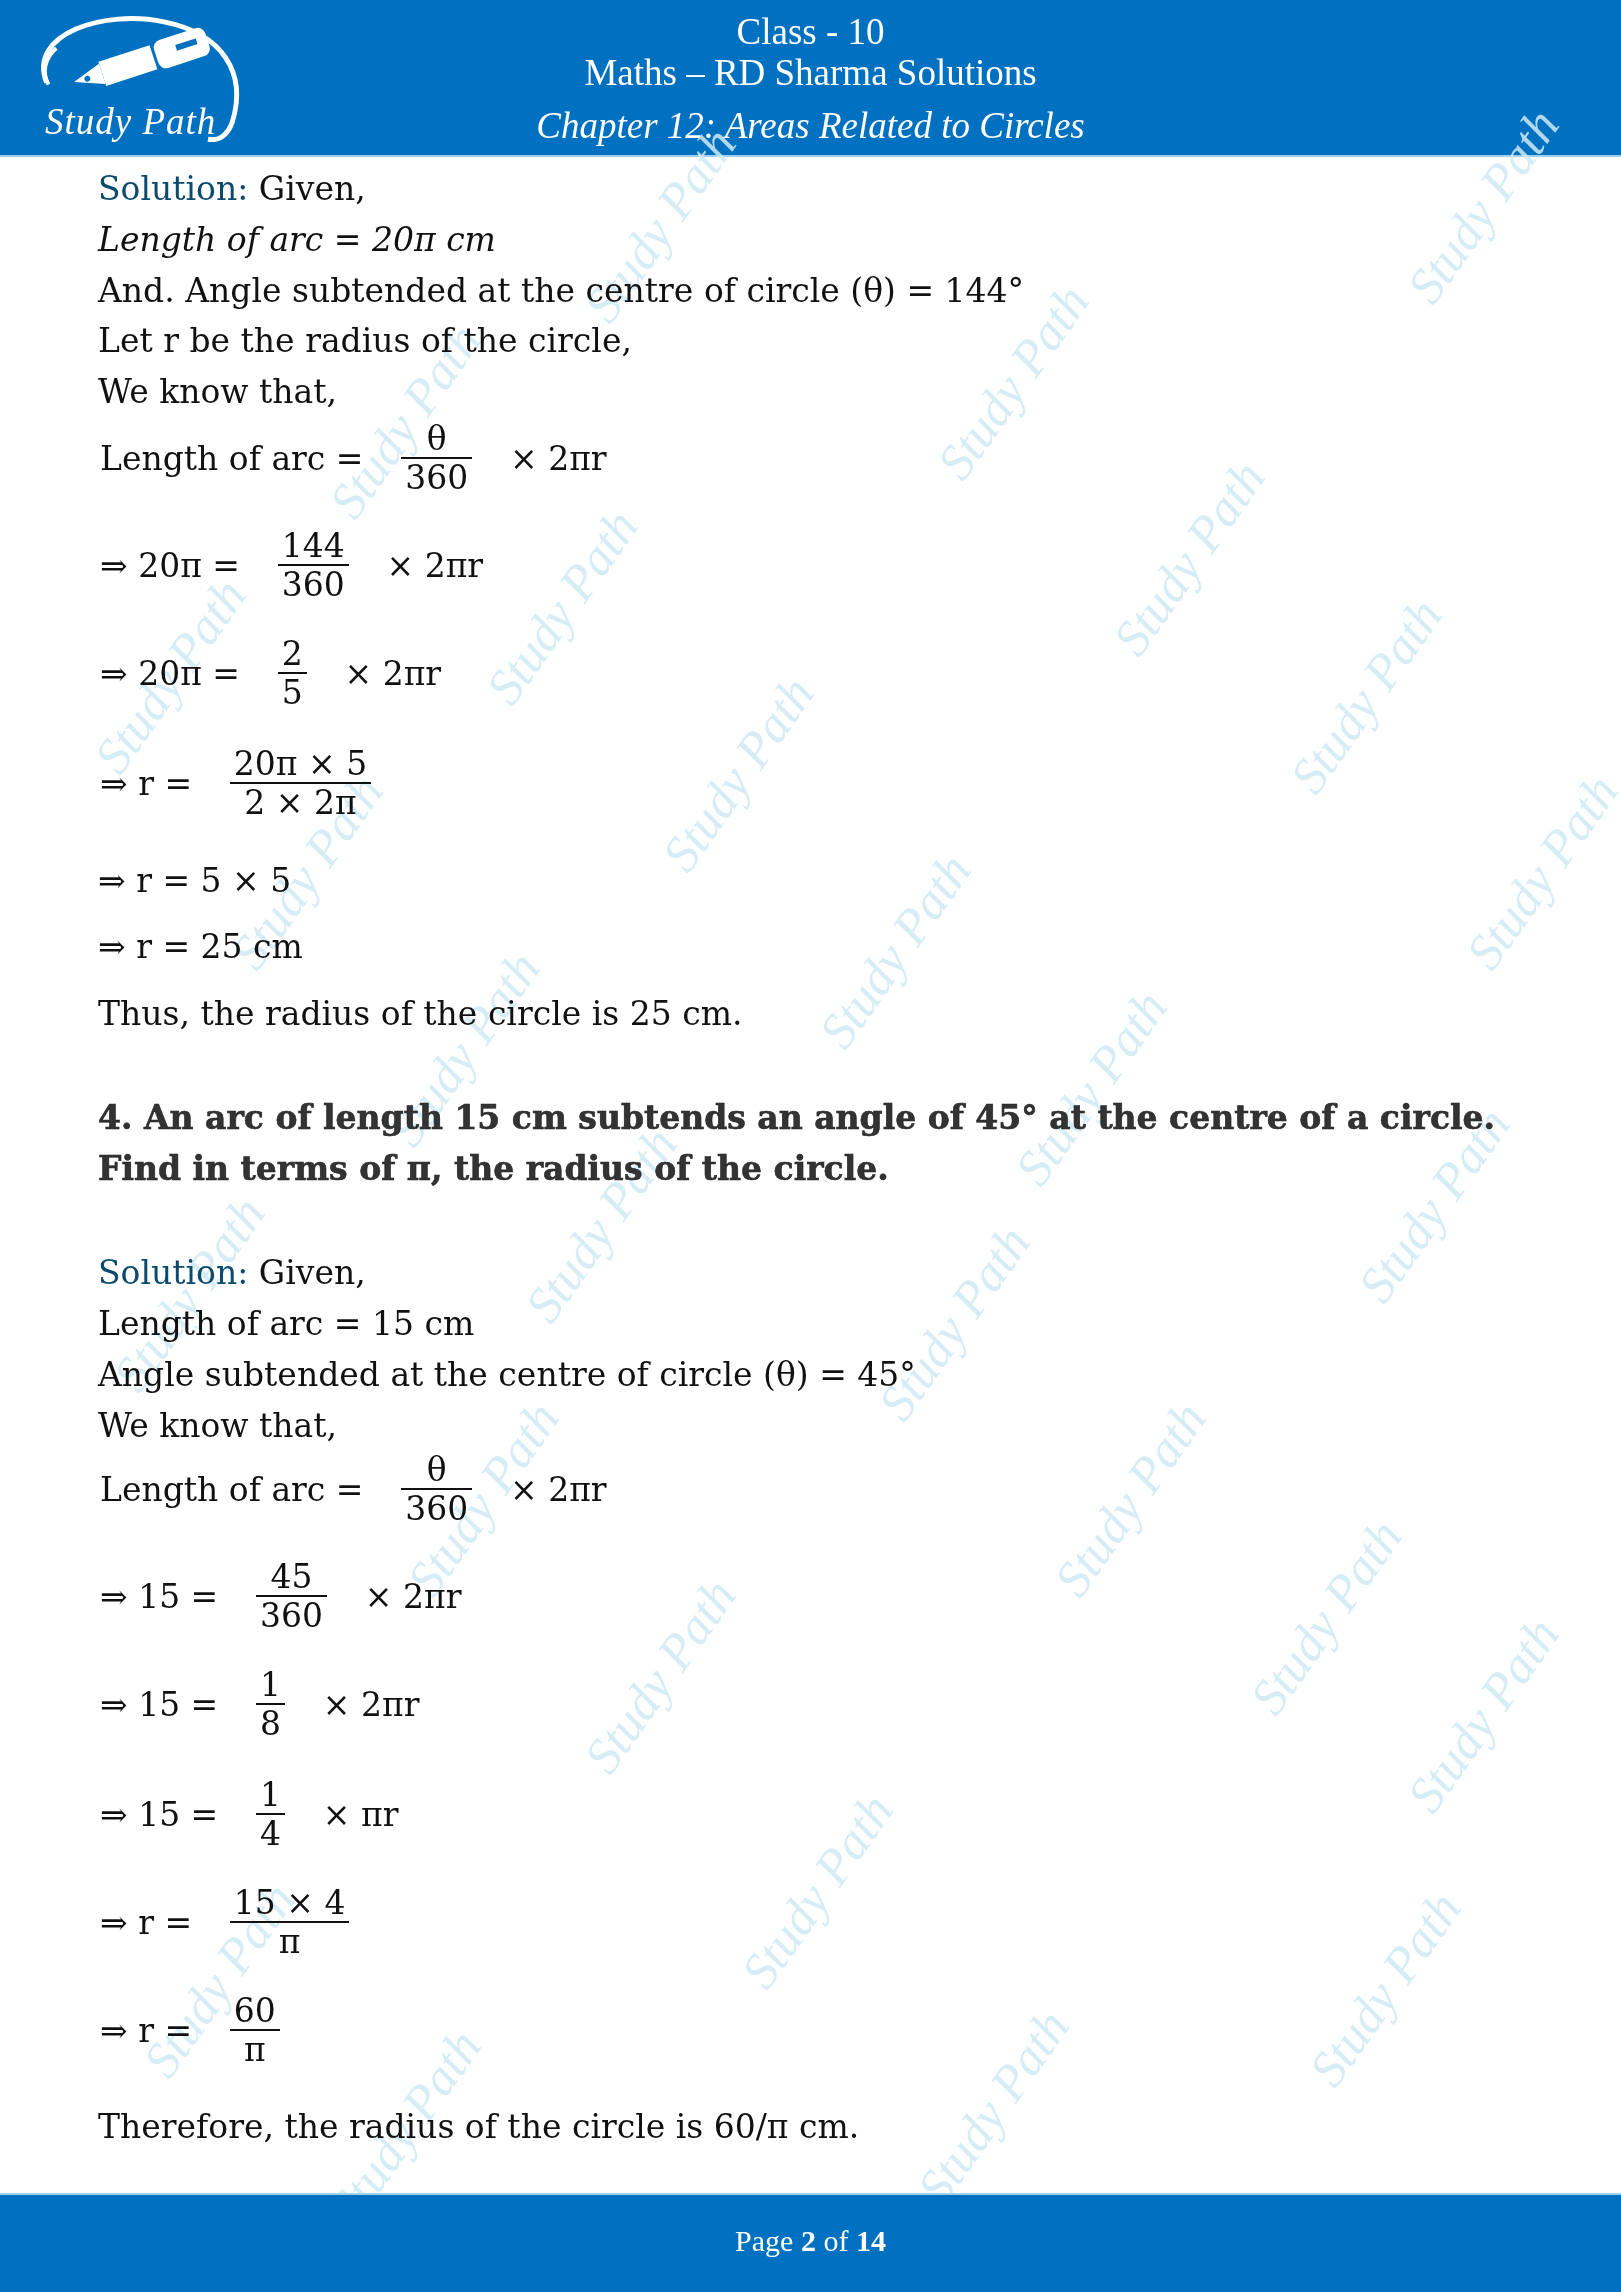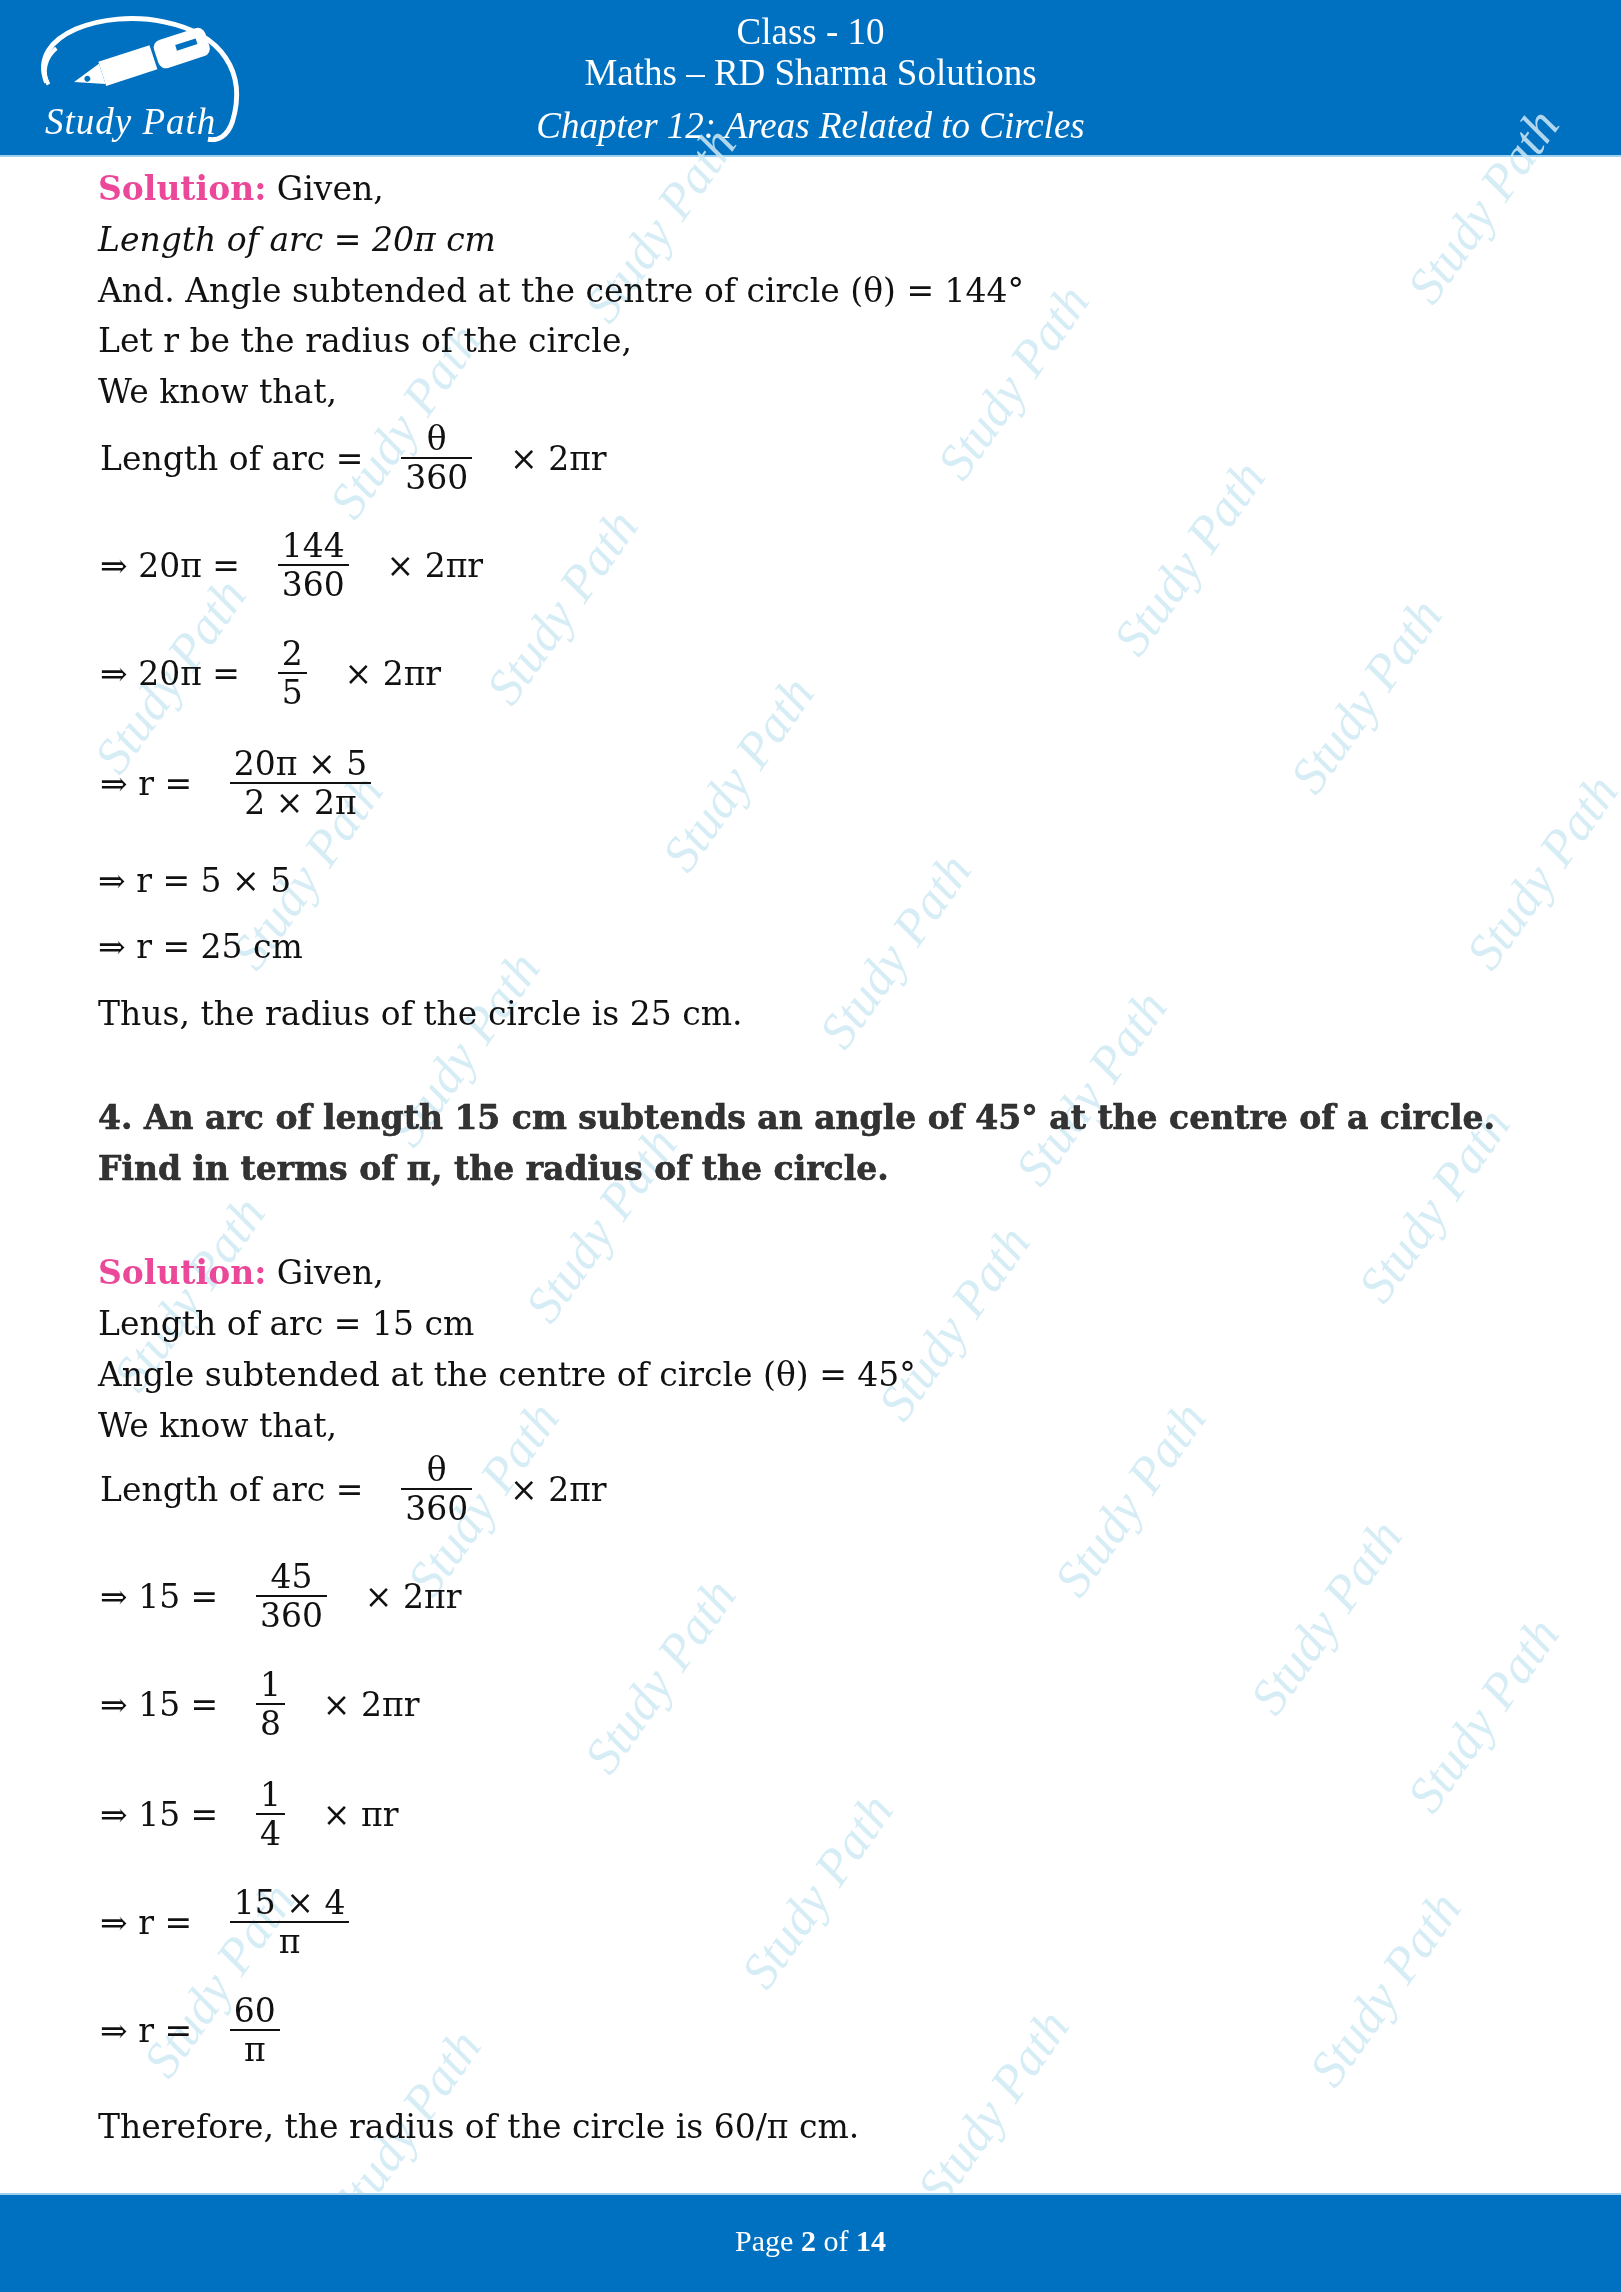--- a/index.html
+++ b/index.html
@@ -40,21 +40,21 @@
   .wm {
     position: absolute; color: #cfeaf5; font-family: "Liberation Serif", serif; font-style: italic;
     font-size: 51px; transform: rotate(-55deg); white-space: nowrap; opacity: 0.85;
   }
 
   .content { position: absolute; left: 98px; top: 0; width: 1431px; }
   .line {
     position: absolute; left: 0; font-size: 33px; line-height: 39px; white-space: nowrap;
     font-family: "DejaVu Serif", serif;
   }
-  .sol-label { color: #ec4899; font-weight: bold; margin-top: 8px; }
+  .sol-label { color: #0c4a6e; font-weight: normal; margin-top: 8px; }
   .question {
     position: absolute; left: 0; font-size: 33px; line-height: 51px; font-weight: bold;
     font-family: "DejaVu Serif", serif; color: #333;
     -webkit-text-stroke: 0.6px #222;
     width: 1431px;
   }
   .eq { position: absolute; left: 0; font-size: 33px; display: flex; align-items: center; white-space: nowrap; gap: 30px; }
   .frac { display: inline-flex; flex-direction: column; align-items: center; margin: 0 5.9px; vertical-align: middle; }
   .frac .num { line-height: 37px; padding: 0 3.9px; }
   .frac .bar { height: 2px; background: #111; width: 100%; }

